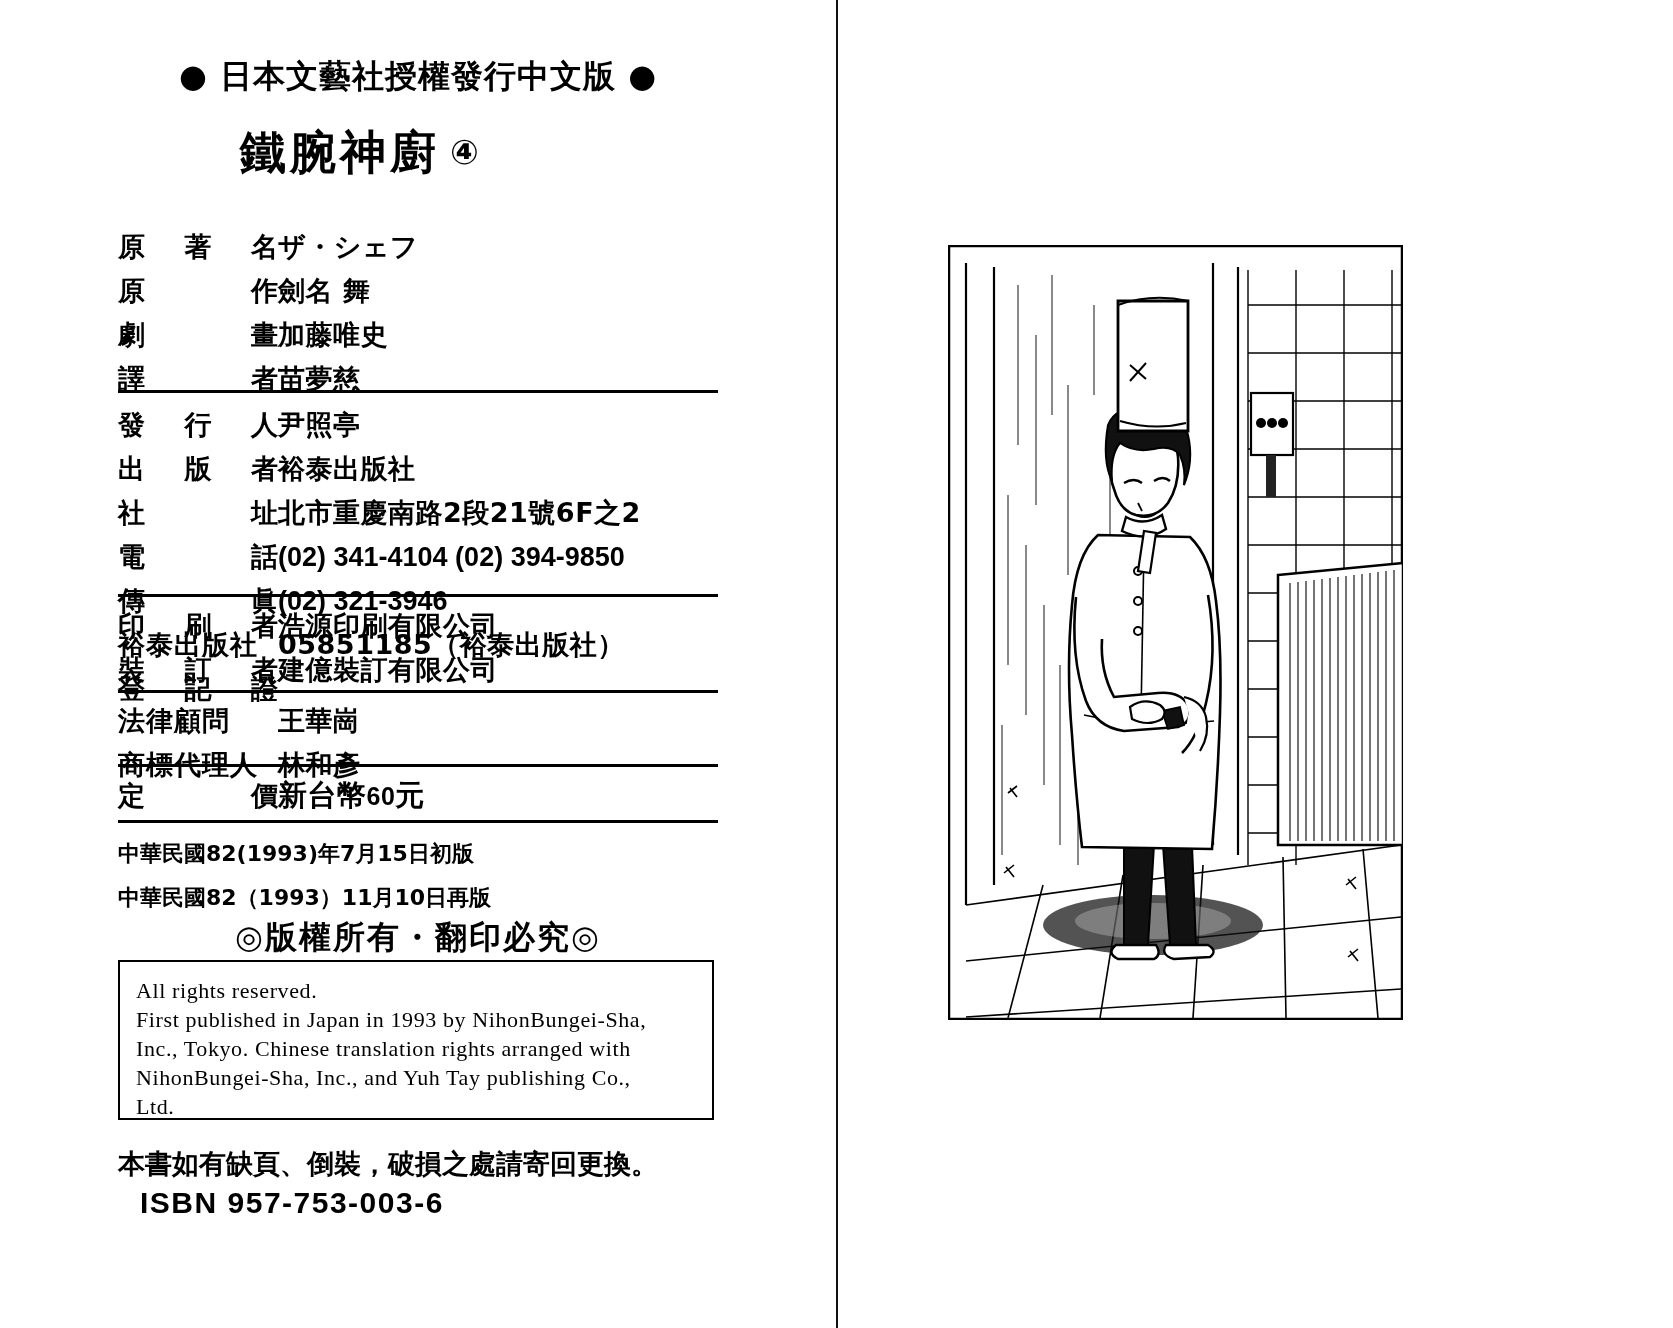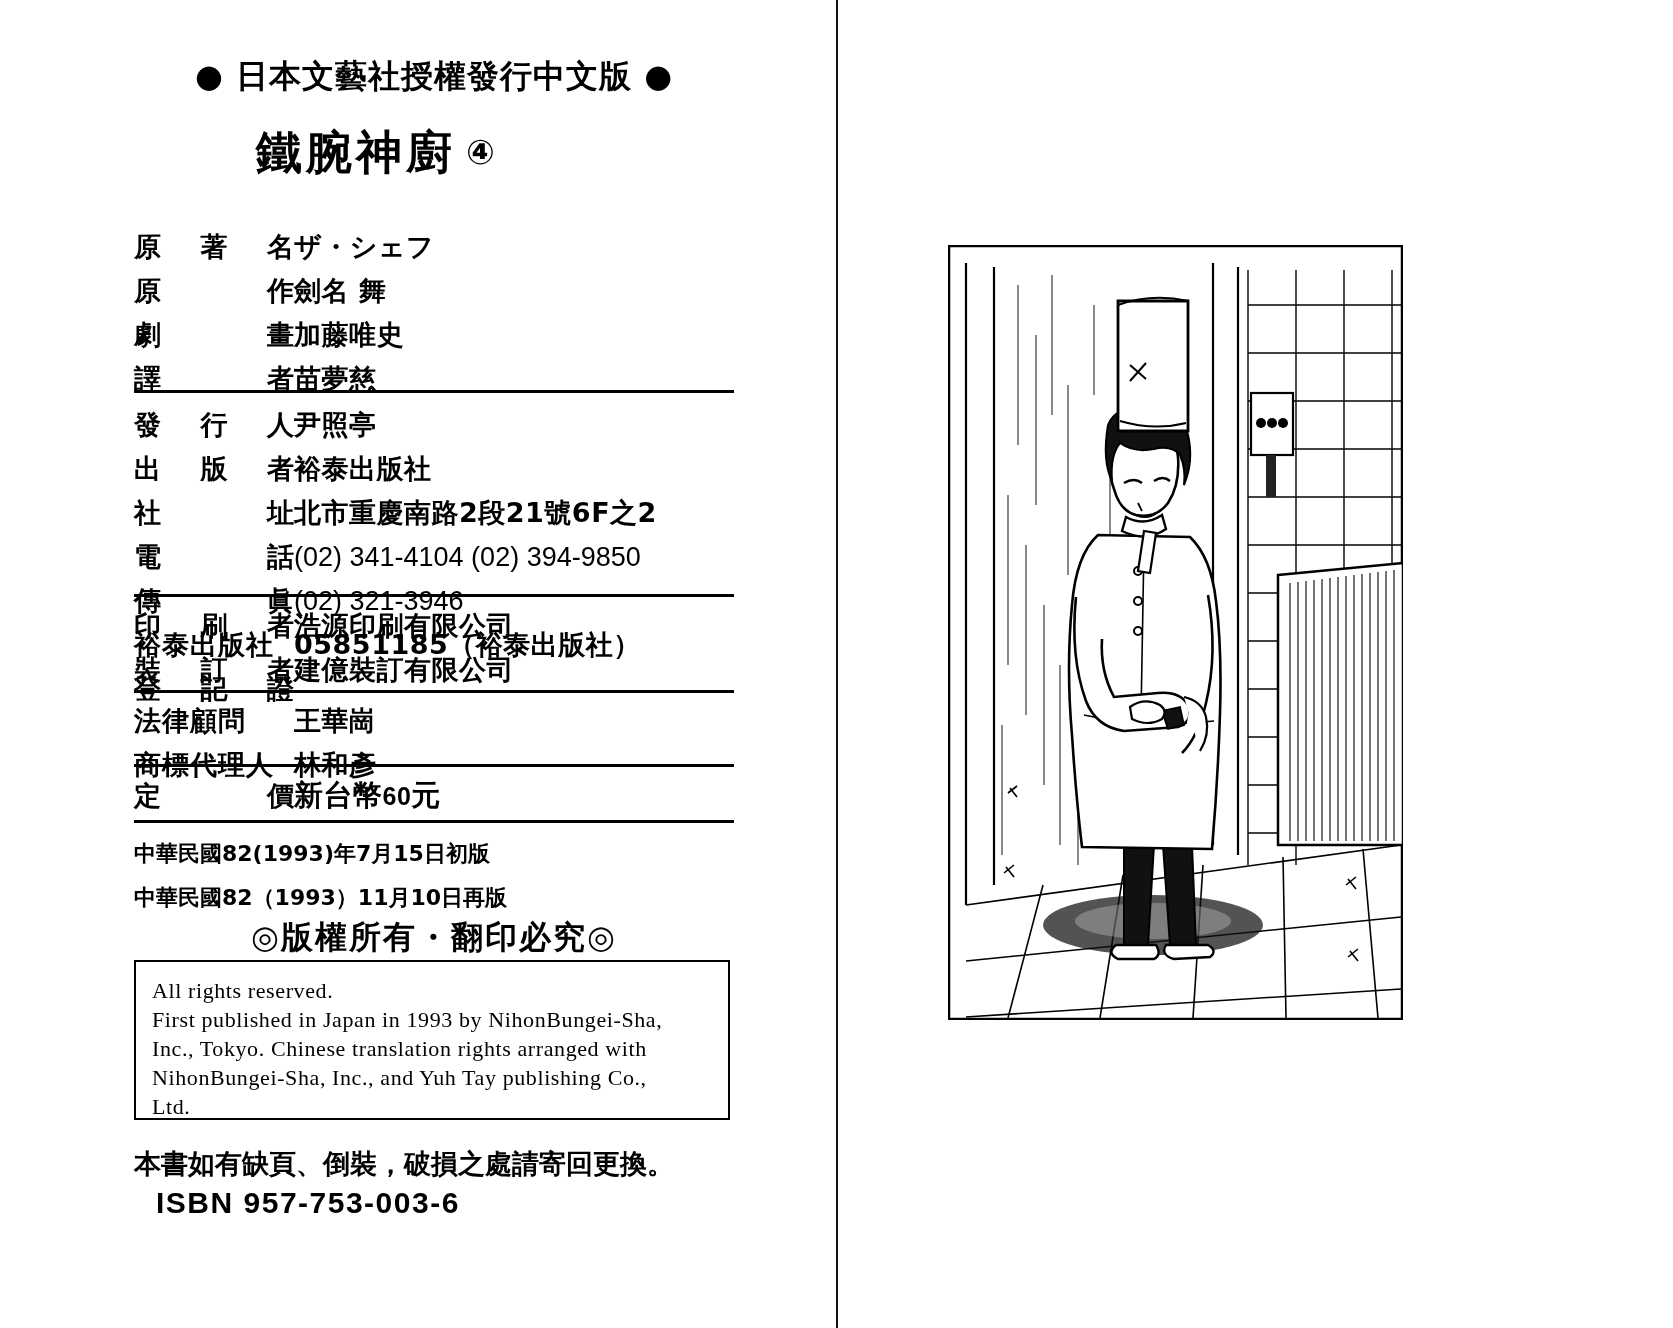--- a/index.html
+++ b/index.html
@@ -22,21 +22,21 @@
     left: 836px;
     top: 0;
     width: 2px;
     height: 1328px;
     background: #111;
   }
 
   
   .colophon {
     position: absolute;
-    left: 16px;
+    left: 0;
     top: 0;
     width: 836px;
     height: 1328px;
   }
 
   .banner {
     position: absolute;
     left: 118px;
     top: 55px;
     width: 600px;
@@ -98,21 +98,21 @@
   .row .lab.tight {
     display: block;
     letter-spacing: 1px;
   }
   .row .val {
     font-weight: bold;
     letter-spacing: 0.5px;
   }
   .row .val.latin {
     font-family: "Liberation Sans", sans-serif;
-    font-weight: normal;
+    font-weight: bold;
     letter-spacing: 0;
   }
 
   .price .val {
     font-size: 29px;
   }
   .price .small {
     font-family: "Liberation Sans", sans-serif;
     font-size: 25px;
   }

